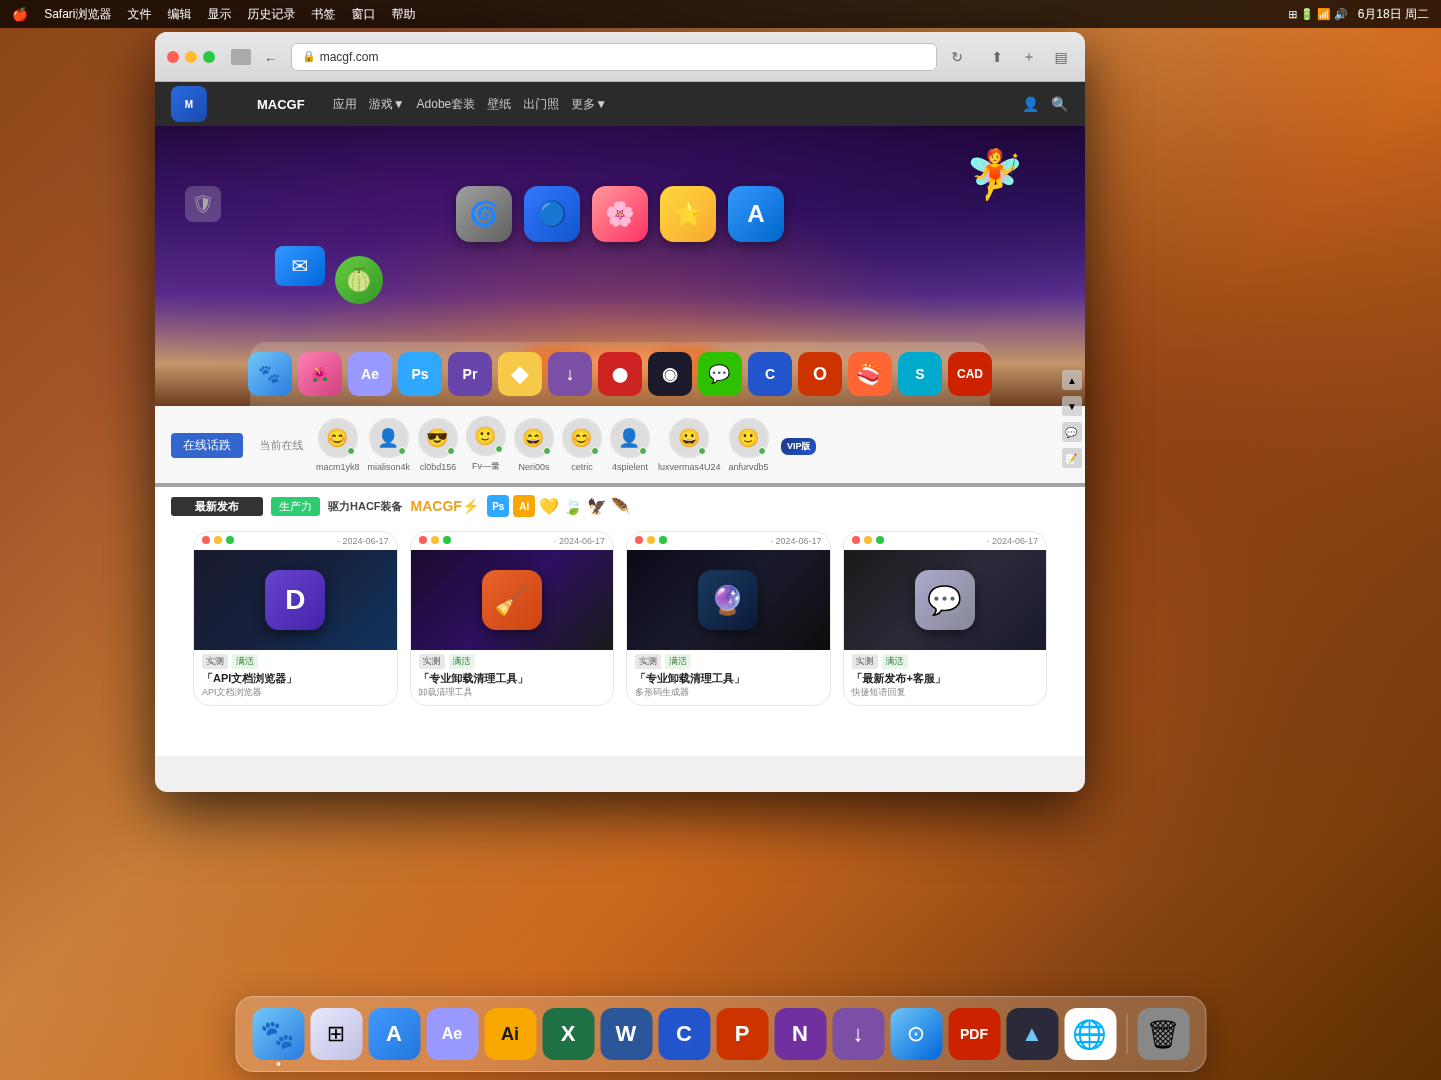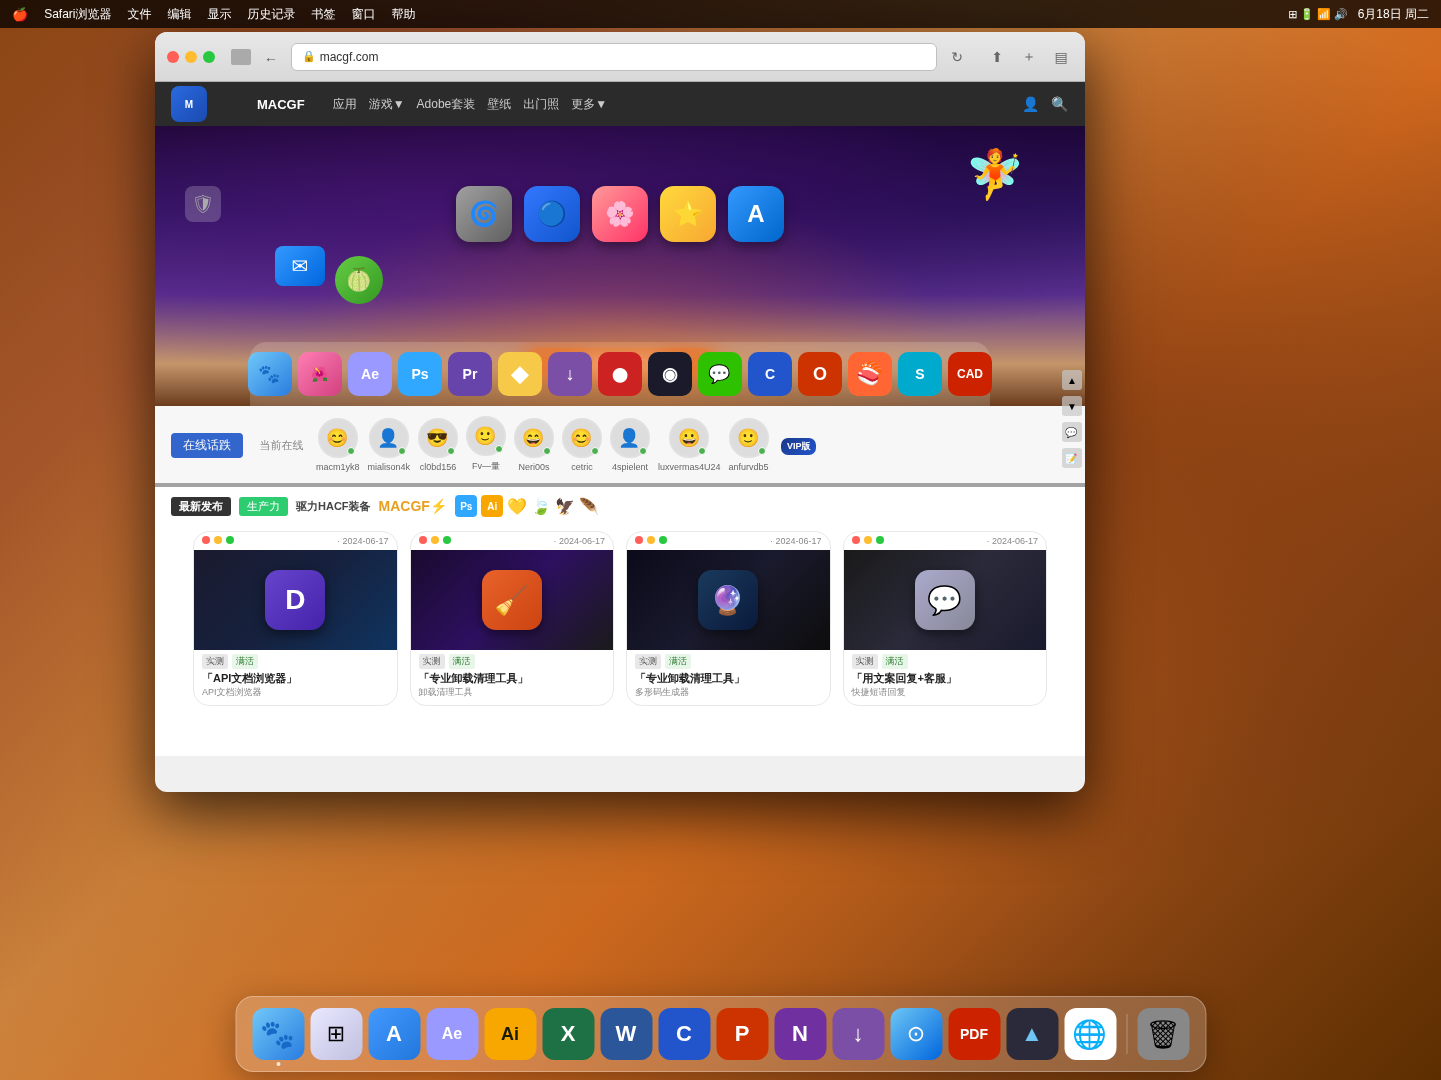--- a/index.html
+++ b/index.html
@@ -320,21 +320,21 @@
     .latest-header {
       display: flex;
       align-items: center;
       gap: 8px;
       margin-bottom: 8px;
     }
     .latest-badge {
       background: #333;
       color: white;
       font-size: 11px;
-      padding: 2px 8px;
+      padding: 2px 24px;
       border-radius: 3px;
       font-weight: bold;
     }
     .latest-badge-green {
       background: #2ecc71;
       color: white;
       font-size: 11px;
       padding: 2px 8px;
       border-radius: 3px;
     }
@@ -770,21 +770,21 @@
           </div>
           <div class="app-card-img card-bg-4">
             <div style="position:relative;width:100%;height:100%;display:flex;align-items:center;justify-content:center;">
               <div style="width:60px;height:60px;background:linear-gradient(135deg,#aaaacc,#888899);border-radius:14px;display:flex;align-items:center;justify-content:center;font-size:28px;box-shadow:0 4px 12px rgba(0,0,0,0.5);">💬</div>
             </div>
           </div>
           <div class="app-card-meta">
             <span class="app-card-tag">实测</span>
             <span class="app-card-tag app-card-tag-free">满活</span>
           </div>
-          <div class="app-card-title">「用文案回复+客服」</div>
+          <div class="app-card-title">「最新发布+客服」</div>
           <div class="app-card-subtitle">快捷短语回复</div>
         </div>
       </div>
     </div>
 
     <div class="side-scrollbar" style="position:absolute;right:6px;top:50%;transform:translateY(-50%);display:flex;flex-direction:column;gap:6px;">
       <button style="width:20px;height:20px;background:rgba(200,200,200,0.7);border:none;border-radius:3px;cursor:pointer;font-size:10px;">▲</button>
       <button style="width:20px;height:20px;background:rgba(200,200,200,0.7);border:none;border-radius:3px;cursor:pointer;font-size:10px;">▼</button>
       <button style="width:20px;height:20px;background:rgba(200,200,200,0.7);border:none;border-radius:3px;cursor:pointer;font-size:10px;">💬</button>
       <button style="width:20px;height:20px;background:rgba(200,200,200,0.7);border:none;border-radius:3px;cursor:pointer;font-size:10px;">📝</button>

